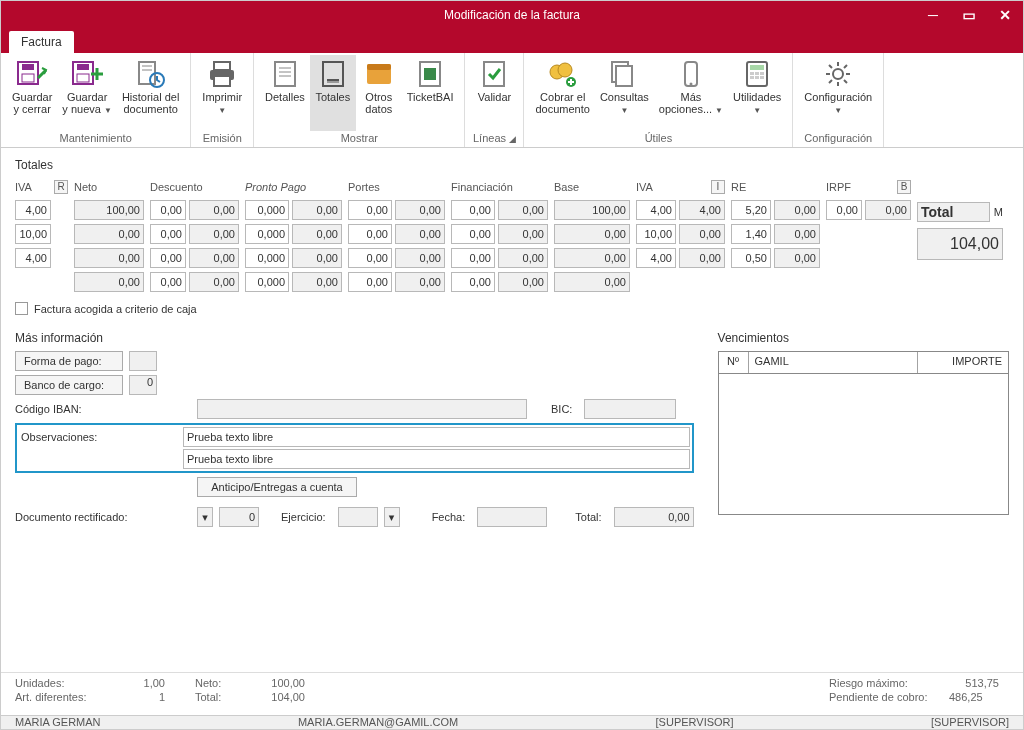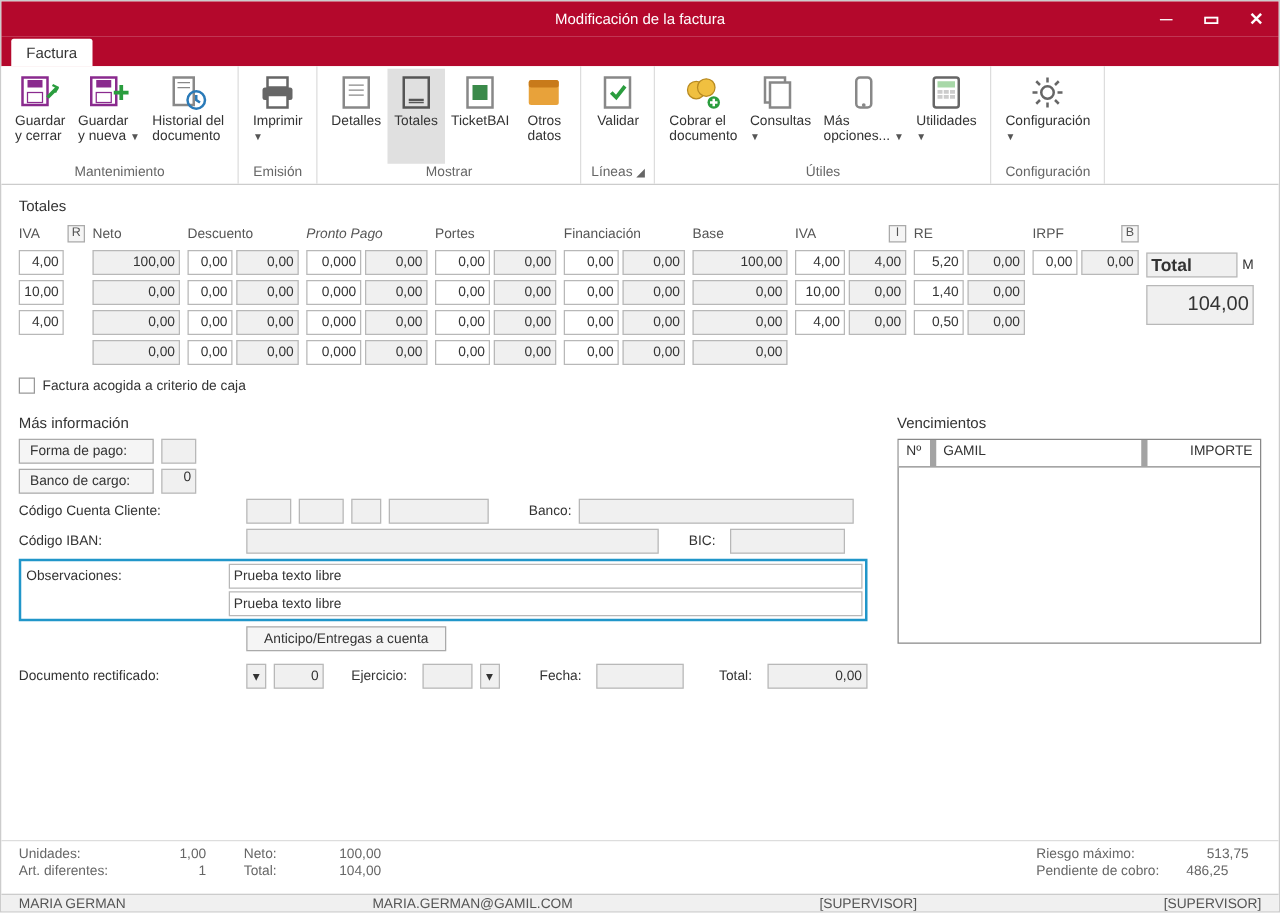--- a/index.html
+++ b/index.html
@@ -11,21 +11,21 @@
 .tabbar{height:24px;background:#b4082c;display:flex;align-items:flex-end;padding-left:8px}
 .tab{background:#fff;color:#333;padding:4px 12px;border-radius:2px 2px 0 0;font-size:12px}
 .ribbon{height:95px;background:#fff;border-bottom:1px solid #ccc;display:flex}
 .rgroup{display:flex;flex-direction:column;border-right:1px solid #ddd;padding:2px 6px}
 .rgroup .buttons{display:flex;flex:1}
 .rgroup .glabel{text-align:center;color:#666;font-size:11px;padding:1px 0}
 .rgroup .ext{font-size:9px;color:#666;margin-left:3px}
 .rbtn{display:flex;flex-direction:column;align-items:center;justify-content:flex-start;padding:3px 5px;cursor:pointer;min-width:46px}
 .rbtn.active{background:#e0e0e0}
 .rbtn .ico{width:32px;height:32px;margin-bottom:1px;display:flex;align-items:center;justify-content:center}
-.rbtn .lbl{text-align:left;line-height:12px;font-size:11px;color:#333}
+.rbtn .lbl{text-align:center;line-height:12px;font-size:11px;color:#333}
 .rbtn .arrow{font-size:8px;color:#555;line-height:8px}
 svg{display:block}
 .content{padding:8px 14px;color:#333}
 .sectitle{font-size:12px;color:#333;margin:2px 0 6px}
 .totals-grid{display:flex;gap:6px}
 .tcol{display:flex;flex-direction:column;gap:4px}
 .thdr{display:flex;align-items:center;height:18px;font-size:11px;color:#555;gap:4px}
 .thdr .hbtn{border:1px solid #aaa;background:#f5f5f5;width:14px;height:14px;font-size:10px;line-height:12px;text-align:center}
 .tcell{border:1px solid #b8b8b8;background:#fff;height:20px;font-size:11px;padding:0 3px;display:flex;align-items:center;justify-content:flex-end}
 .tcell.ro{background:#f0f0f0}
@@ -43,25 +43,25 @@
 .flabel{width:120px;color:#333}
 .finput{border:1px solid #b8b8b8;background:#fff;height:20px;padding:0 3px}
 .finput.ro{background:#f0f0f0}
 .obsbox{border:2px solid #2196c9;padding:2px;margin-top:4px;display:flex}
 .obsbox .flabel{width:164px;padding-left:2px;padding-top:4px}
 .obsbox .obslines{flex:1;display:flex;flex-direction:column;gap:2px}
 .obsbox .obslines .finput{width:100%}
 .venc{width:300px}
 .venctbl{border:1px solid #888;height:164px;margin-top:4px}
 .venctbl .vhdr{display:flex;border-bottom:1px solid #888;height:22px;background:#fff}
-.venctbl .vhdr div{padding:3px 6px;border-right:5px solid #a3a3a3}
+.venctbl .vhdr div{padding:3px 6px;border-right:1px solid #a3a3a3}
 .footer{position:absolute;bottom:22px;left:0;right:0;padding:4px 14px;display:flex;color:#666;border-top:1px solid #ddd;font-size:11px}
 .footer .fcol{display:flex;flex-direction:column;gap:2px}
 .footer .fline{display:flex}
-.statusbar{position:absolute;bottom:0;left:0;right:0;height:14px;background:#f0f0f0;border-top:1px solid #ccc;display:flex;align-items:center;padding:0 14px;color:#555;font-size:11px;justify-content:space-between}
+.statusbar{position:absolute;bottom:0;left:0;right:0;height:14px;background:#f0f0f0;border-top:1px solid #ccc;display:flex;align-items:flex-start;padding:0 14px;color:#555;font-size:11px;justify-content:space-between}
 </style>
 </head>
 <body>
 
 <div class="titlebar">
   <div class="title">Modificación de la factura</div>
   <div class="controls">
     <span>─</span>
     <span>▭</span>
     <span>✕</span>
@@ -147,34 +147,34 @@
               <rect x="6" y="4" width="20" height="24" fill="none" stroke="#555" stroke-width="2"></rect>
               <line x1="10" y1="22" x2="22" y2="22" stroke="#555" stroke-width="2"></line>
               <line x1="10" y1="24" x2="22" y2="24" stroke="#555" stroke-width="1"></line>
             </svg>
           </div>
           <div class="lbl">Totales</div>
         </div>
         <div class="rbtn">
           <div class="ico">
             <svg width="32" height="32" viewBox="0 0 32 32">
+              <rect x="4" y="6" width="24" height="20" fill="#e8a23a" rx="2"></rect>
+              <rect x="4" y="6" width="24" height="6" fill="#c87a1a" rx="2"></rect>
+            </svg>
+          </div>
+          <div class="lbl">Otros<br>datos</div>
+        </div>
+        <div class="rbtn">
+          <div class="ico">
+            <svg width="32" height="32" viewBox="0 0 32 32">
               <rect x="6" y="4" width="20" height="24" fill="none" stroke="#888" stroke-width="2"></rect>
               <rect x="10" y="10" width="12" height="12" fill="#3a8a4a"></rect>
             </svg>
           </div>
           <div class="lbl">TicketBAI</div>
-        </div>
-        <div class="rbtn">
-          <div class="ico">
-            <svg width="32" height="32" viewBox="0 0 32 32">
-              <rect x="4" y="6" width="24" height="20" fill="#e8a23a" rx="2"></rect>
-              <rect x="4" y="6" width="24" height="6" fill="#c87a1a" rx="2"></rect>
-            </svg>
-          </div>
-          <div class="lbl">Otros<br>datos</div>
         </div>
       </div>
       <div class="glabel">Mostrar</div>
     </div>
     <div class="rgroup">
       <div class="buttons">
         <div class="rbtn">
           <div class="ico">
             <svg width="32" height="32" viewBox="0 0 32 32">
               <rect x="6" y="4" width="20" height="24" fill="none" stroke="#888" stroke-width="2"></rect>
@@ -462,31 +462,20 @@
     <div class="mi-left">
       <div class="sectitle">Más información</div>
 
       <div class="frow">
         <div class="fbtn">Forma de pago:</div>
         <div class="finput ro" style="width:28px"></div>
       </div>
       <div class="frow">
         <div class="fbtn">Banco de cargo:</div>
         <div class="finput ro" style="width:28px;text-align:right">0</div>
-      </div>
-      <div class="frow">
-        <div class="flabel">Código Cuenta Cliente:</div>
-        <div style="width:50px"></div>
-        <div class="finput ro" style="width:36px"></div>
-        <div class="finput ro" style="width:36px"></div>
-        <div class="finput ro" style="width:24px"></div>
-        <div class="finput ro" style="width:80px"></div>
-        <div style="width:20px"></div>
-        <span>Banco:</span>
-        <div class="finput ro" style="width:220px"></div>
       </div>
       <div class="frow">
         <div class="flabel" style="width:90px">Código IBAN:</div>
         <div style="width:80px"></div>
         <div class="finput ro" style="width:330px"></div>
         <div style="width:12px"></div>
         <span>BIC:</span>
         <div class="finput ro" style="width:92px;margin-left:6px"></div>
       </div>
 

